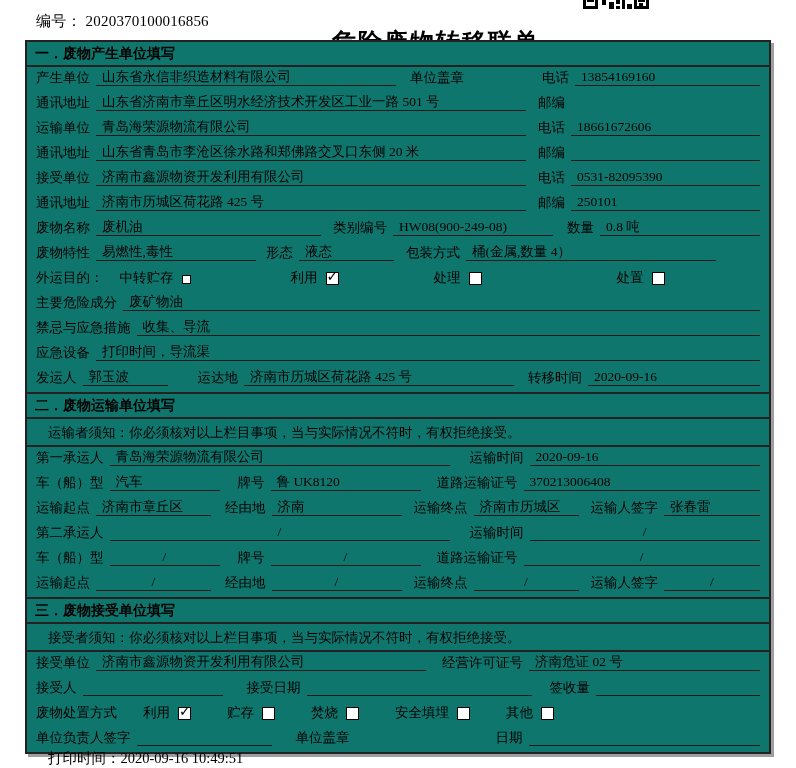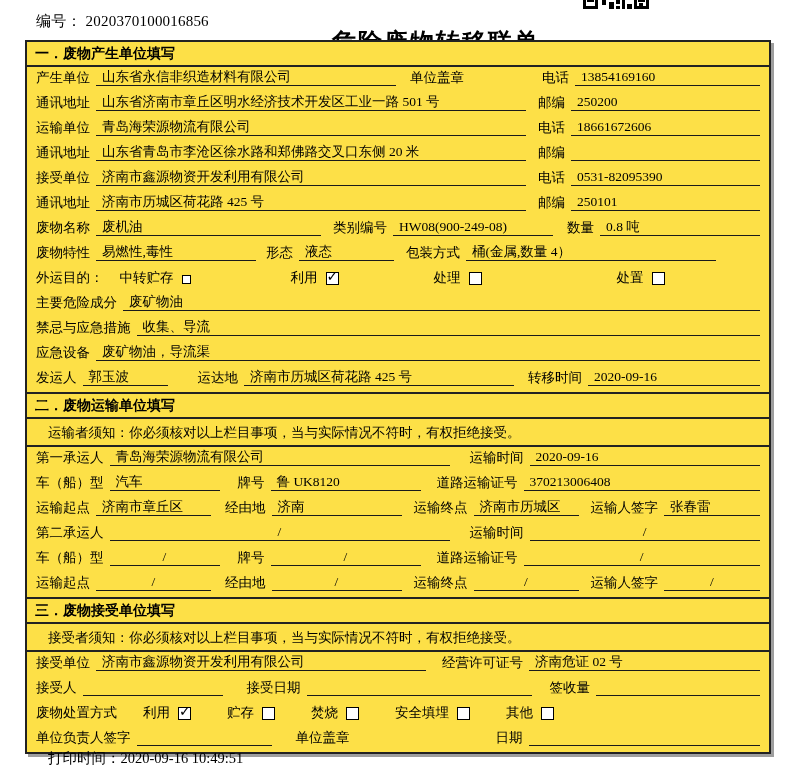--- a/index.html
+++ b/index.html
@@ -21,21 +21,21 @@
     font-family:"Liberation Sans","DejaVu Sans",sans-serif;
     font-weight:bold; font-size:24px; letter-spacing:2px;margin-top:24px;
   }
   .qr { position:absolute; left:583px; top:0; }
 
   
   .tbl {
     position:absolute; left:25px; top:40px; width:746px;
     border:2px solid #222222;
     box-shadow:3px 3px 0 #9e9e9e;
-    background:#fde047;
+    background:#0f766e;
   }
   .sec-title {
     font-family:"Liberation Sans","DejaVu Sans",sans-serif;
     font-weight:bold; font-size:14px;
     padding:3px 8px 3px; line-height:17px;
     border-bottom:2px solid #222222;
   }
   .sec-title.mid { border-top:2px solid #222222; }
   .notice {
     font-size:13.5px; line-height:17px;
@@ -121,21 +121,20 @@
       <span class="val w300">山东省永信非织造材料有限公司</span>
       <span class="lbl pl14">单位盖章</span>
       <span class="lbl pl72">电话</span>
       <span class="val fill">13854169160</span>
     </div>
 
     <div class="frow">
       <span class="lbl">通讯地址</span>
       <span class="val w430">山东省济南市章丘区明水经济技术开发区工业一路 501 号</span>
       <span class="lbl pl12">邮编</span>
-      <span class="val fill">250200</span>
     </div>
 
     <div class="frow">
       <span class="lbl">运输单位</span>
       <span class="val w430">青岛海荣源物流有限公司</span>
       <span class="lbl pl12">电话</span>
       <span class="val fill">18661672606</span>
     </div>
 
     <div class="frow">
@@ -210,21 +209,21 @@
       <span class="val fill">废矿物油</span>
     </div>
 
     <div class="frow">
       <span class="lbl">禁忌与应急措施</span>
       <span class="val fill">收集、导流</span>
     </div>
 
     <div class="frow">
       <span class="lbl">应急设备</span>
-      <span class="val fill">废矿物油，导流渠</span>
+      <span class="val fill">打印时间，导流渠</span>
     </div>
 
     <div class="frow">
       <span class="lbl">发运人</span>
       <span class="val w85">郭玉波</span>
       <span class="lbl pl30">运达地</span>
       <span class="val w270">济南市历城区荷花路 425 号</span>
       <span class="lbl pl14">转移时间</span>
       <span class="val fill">2020-09-16</span>
     </div>

